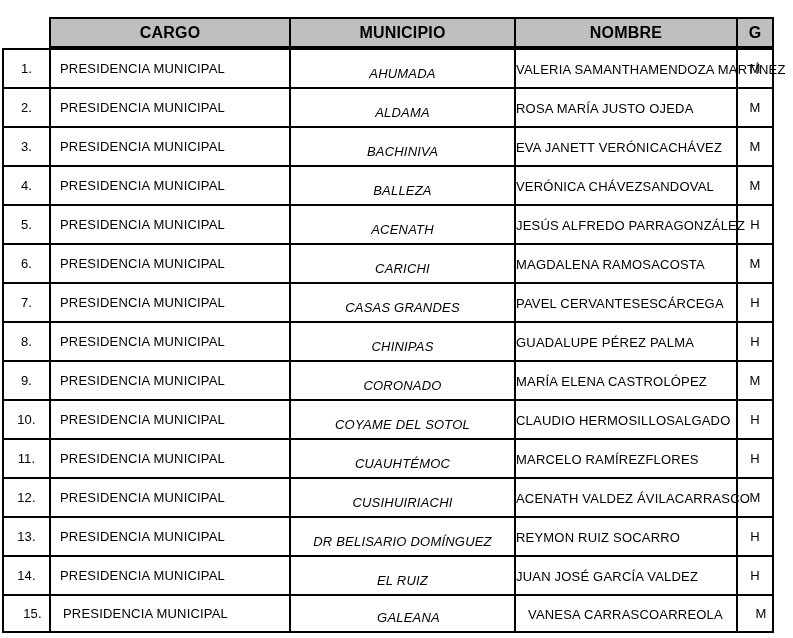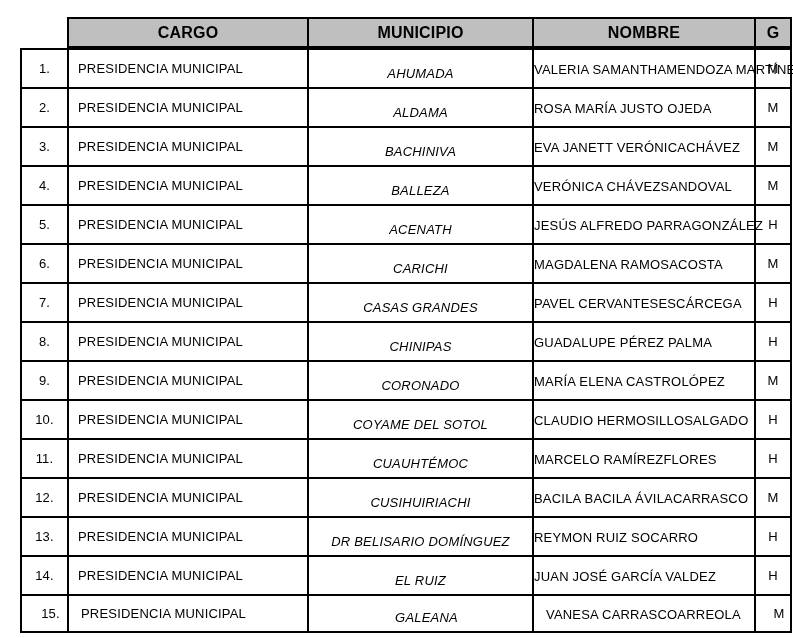--- a/index.html
+++ b/index.html
@@ -11,21 +11,21 @@
   html,body{margin:0;padding:0;}
   body{
     width:793px;height:638px;
     background:var(--page-bg);
     font-family:"Liberation Sans", sans-serif;
     color:var(--text-color);
     overflow:hidden;
   }
   .canvas{position:relative;width:793px;height:638px;}
   .grid{
-    position:absolute;left:20px;top:17px;
+    position:absolute;left:2px;top:17px;
     display:grid;
     grid-template-columns:47px 240px 225px 222px 38px;
     grid-template-rows:31px repeat(15,39px);
   }
   .row-wrap{display:contents;}
   .cell{
     box-sizing:border-box;
     border-left:2px solid var(--border-color);
     border-top:2px solid var(--border-color);
     display:flex;
@@ -191,21 +191,21 @@
           <div>FLORES</div>
         </div>
     <div class="cell gender col-last">H</div>
   </div>
 
   <div class="row-wrap">
     <div class="cell num">12.</div>
     <div class="cell cargo">PRESIDENCIA MUNICIPAL</div>
     <div class="cell muni">CUSIHUIRIACHI</div>
     <div class="cell nombre">
-          <div>BACILA BACILA ÁVILA</div>
+          <div>ACENATH VALDEZ ÁVILA</div>
           <div>CARRASCO</div>
         </div>
     <div class="cell gender col-last">M</div>
   </div>
 
   <div class="row-wrap">
     <div class="cell num">13.</div>
     <div class="cell cargo">PRESIDENCIA MUNICIPAL</div>
     <div class="cell muni">DR BELISARIO DOMÍNGUEZ</div>
     <div class="cell nombre">

